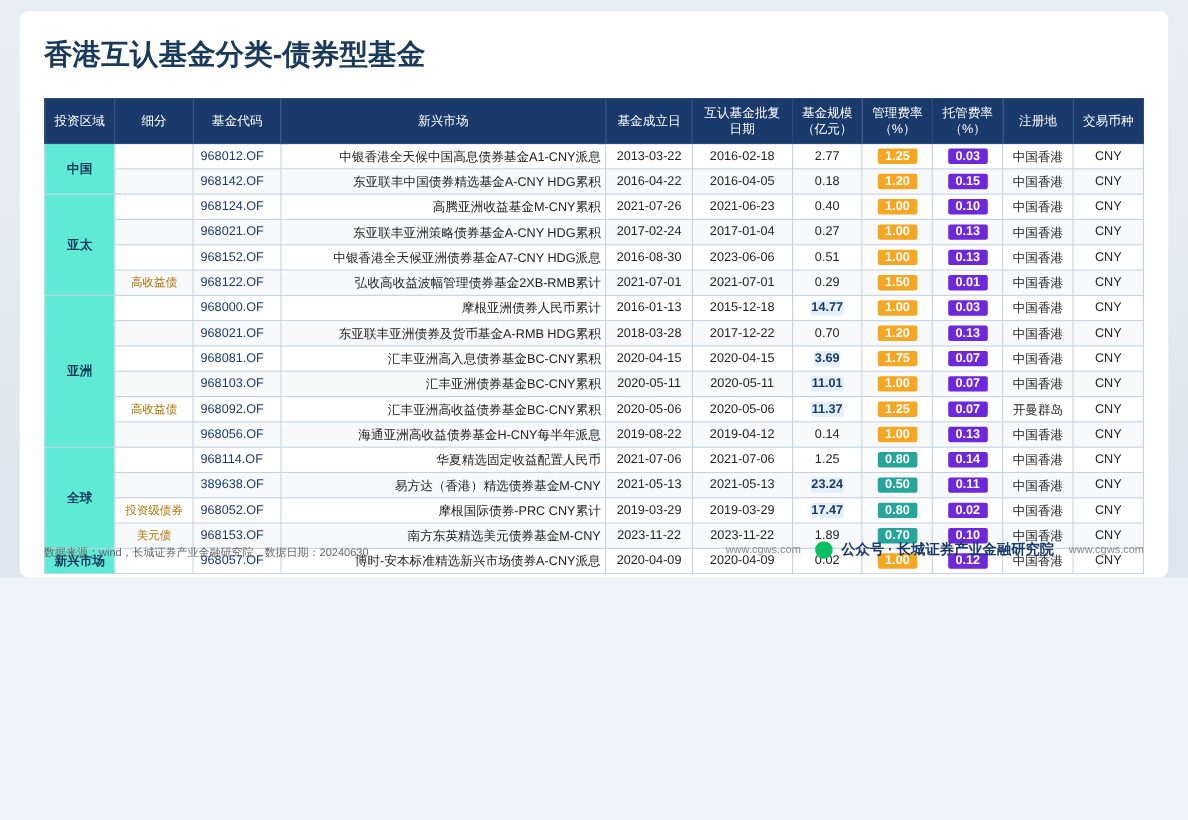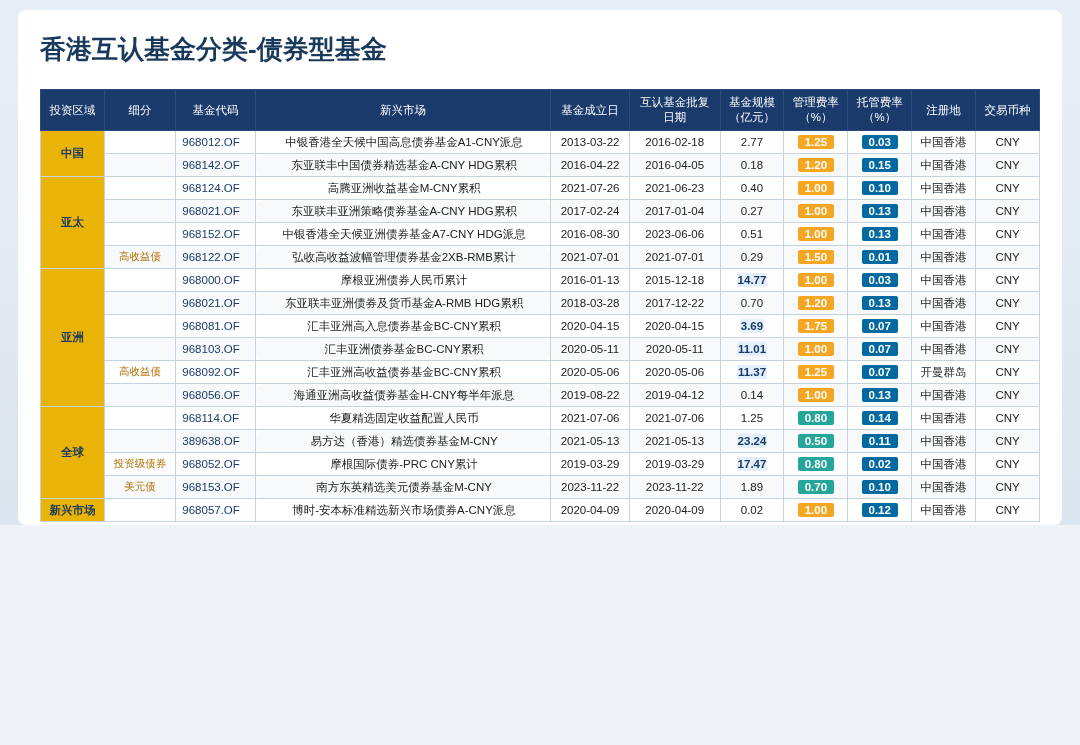--- a/index.html
+++ b/index.html
@@ -58,47 +58,47 @@
       text-align: center;
       padding: 3.5px 4px;
       border: 1px solid #c5d3e0;
       white-space: nowrap;
       background: #fff;
       color: #222;
     }
     .region-cell {
       font-weight: bold;
       color: #1a3a5c;
-      background: #eab308;
+      background: #5eead4;
     }
     .subtype-cell {
       color: #b07000;
       font-size: 10.5px;
     }
     .code-cell {
       color: #1a3a6b;
       text-align: left;
       padding-left: 6px;
     }
     .name-cell {
-      text-align: center;
+      text-align: right;
       padding-left: 6px;
       border-radius: 10px;
     }
     .fee-orange {
       background: #f5a623;
       color: #fff;
       border-radius: 2px;
       padding: 1px 5px;
       display: inline-block;
       font-weight: bold;
       min-width: 36px;
     }
     .fee-green {
-      background: #0369a1;
+      background: #6d28d9;
       color: #fff;
       border-radius: 2px;
       padding: 1px 5px;
       display: inline-block;
       font-weight: bold;
       min-width: 36px;
     }
     .fee-teal {
       background: #26a69a;
       color: #fff;
@@ -365,14 +365,25 @@
               <td>0.02</td>
               <td><span class="fee-orange">1.00</span></td>
               <td><span class="fee-green">0.12</span></td>
               <td>中国香港</td>
               <td>CNY</td>
             </tr>
           </tbody>
       </table>
     </div>
 
+    <div class="footer">
+      <div class="footer-left">数据来源：wind，长城证券产业金融研究院，数据日期：20240630</div>
+      <div class="footer-right">
+        <div>
+          <span style="color:#888;font-size:10px;margin-right:10px;">www.cgws.com</span>
+          <span style="display:inline-block;width:16px;height:16px;background:#07c160;border-radius:50%;vertical-align:middle;margin-right:4px;"></span>
+          <span style="color:#1a3a6b;font-size:13px;font-weight:bold;vertical-align:middle;">公众号 · 长城证券产业金融研究院</span>
+          <span style="color:#888;font-size:10px;margin-left:10px;">www.cgws.com</span>
+        </div>
+      </div>
+    </div>
   </div>
 </div>
 
 </body></html>

